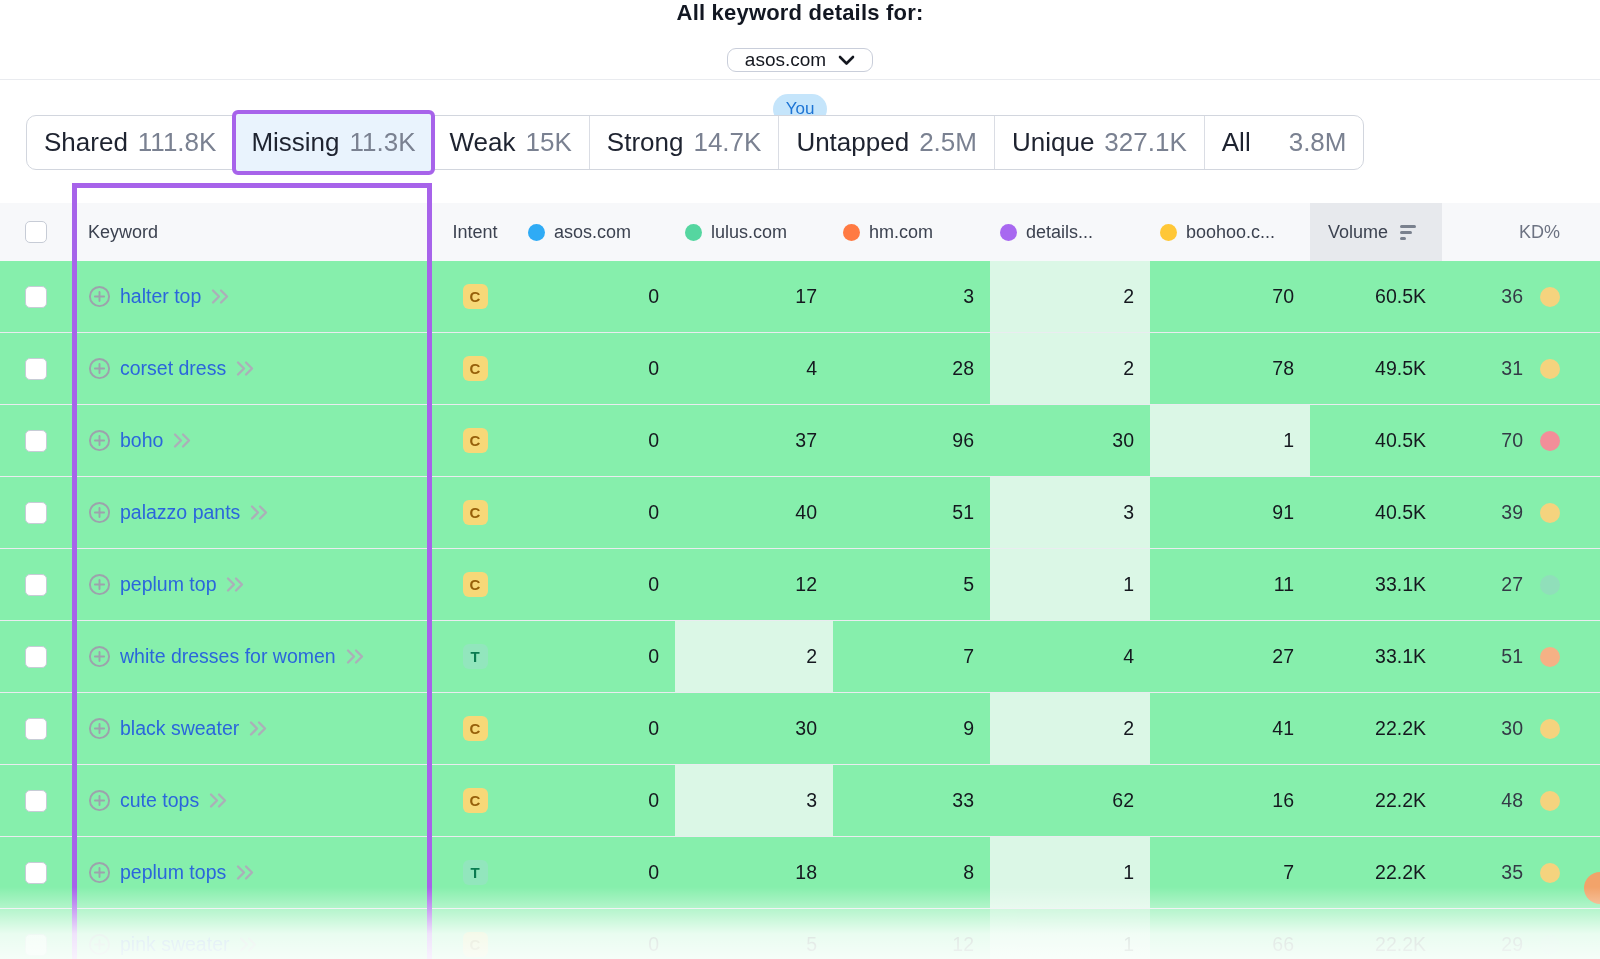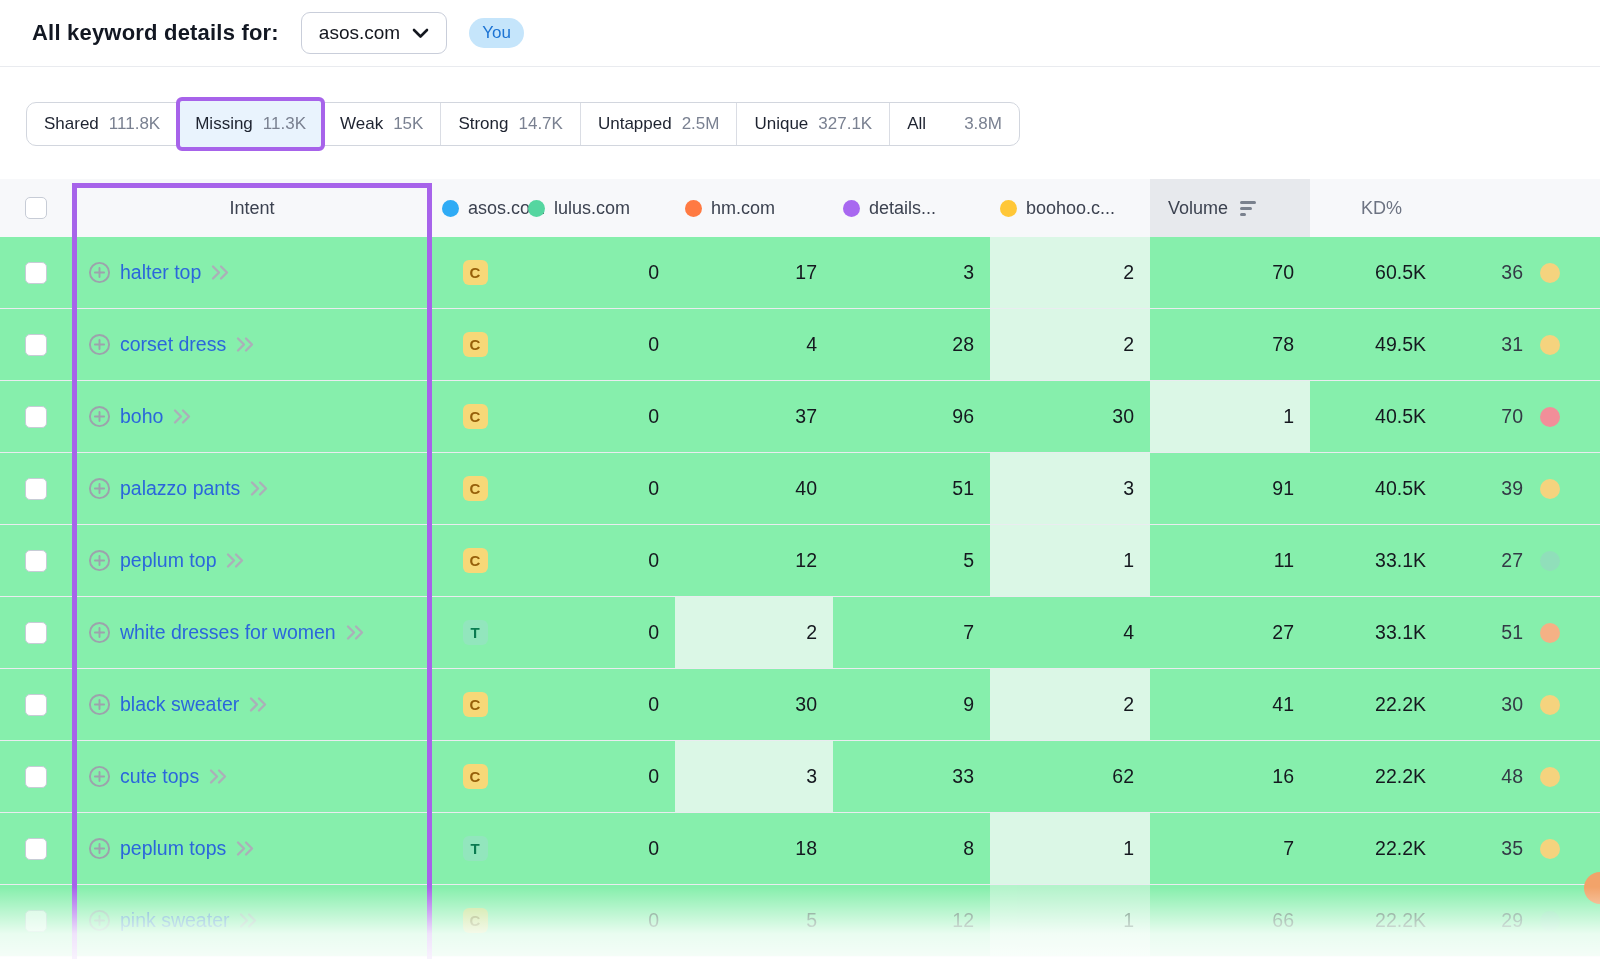--- a/index.html
+++ b/index.html
@@ -9,26 +9,27 @@
     background: #ffffff;
     font-family: "Liberation Sans", sans-serif;
     color: #171b24;
     --purple: #a763ea;
     --hl-green: #dbf7e6;
     --cols: 72px 360px 86px 157px 158px 157px 160px 160px 132px 158px;
   }
 
   
   .topbar {
-    height: 67px;
+    height: 80px;
     border-bottom: 1px solid #e9ebef;
     display: flex;
     align-items: center;
     padding: 0 32px;
     gap: 22px;
+    flex-direction: column;
   }
   .page-title { font-size: 22px; font-weight: 700; color: #121722; letter-spacing: .2px; }
   .domain-select {
     height: 42px;
     border: 1px solid #c9ceda;
     border-radius: 9px;
     background: #fff;
     display: flex;
     align-items: center;
     gap: 12px;
@@ -51,21 +52,21 @@
     display: inline-flex;
     border: 1px solid #d2d6de;
     border-radius: 10px;
     background: #fff;
   }
   .tab {
     display: flex;
     align-items: center;
     gap: 10px;
     padding: 11px 17px;
-    font-size: 17px;
+    font-size: 26px;
     border-right: 1px solid #dadde4;
     cursor: pointer;
     white-space: nowrap;
   }
   .tab:last-child { border-right: none; gap: 38px; }
   .tab .lbl { color: #1e2330; font-weight: 500; }
   .tab .cnt { color: #7a8191; }
   .tab.active {
     position: relative;
     z-index: 2;
@@ -215,20 +216,21 @@
         <span class="cnt">3.8M</span>
     </div>
   </div>
 </div>
 
 <div class="table-wrap">
   <div class="thead">
     <div class="hcell h-check">
         <span class="cb"></span>
       </div>
+    <div class="hcell h-keyword">Keyword</div>
     <div class="hcell h-intent">Intent</div>
     <div class="hcell h-comp">
       <span class="dot" style="background: rgb(47, 171, 245);"></span>
       <span>asos.com</span>
     </div>
     <div class="hcell h-comp">
       <span class="dot" style="background: rgb(85, 214, 160);"></span>
       <span>lulus.com</span>
     </div>
     <div class="hcell h-comp">

